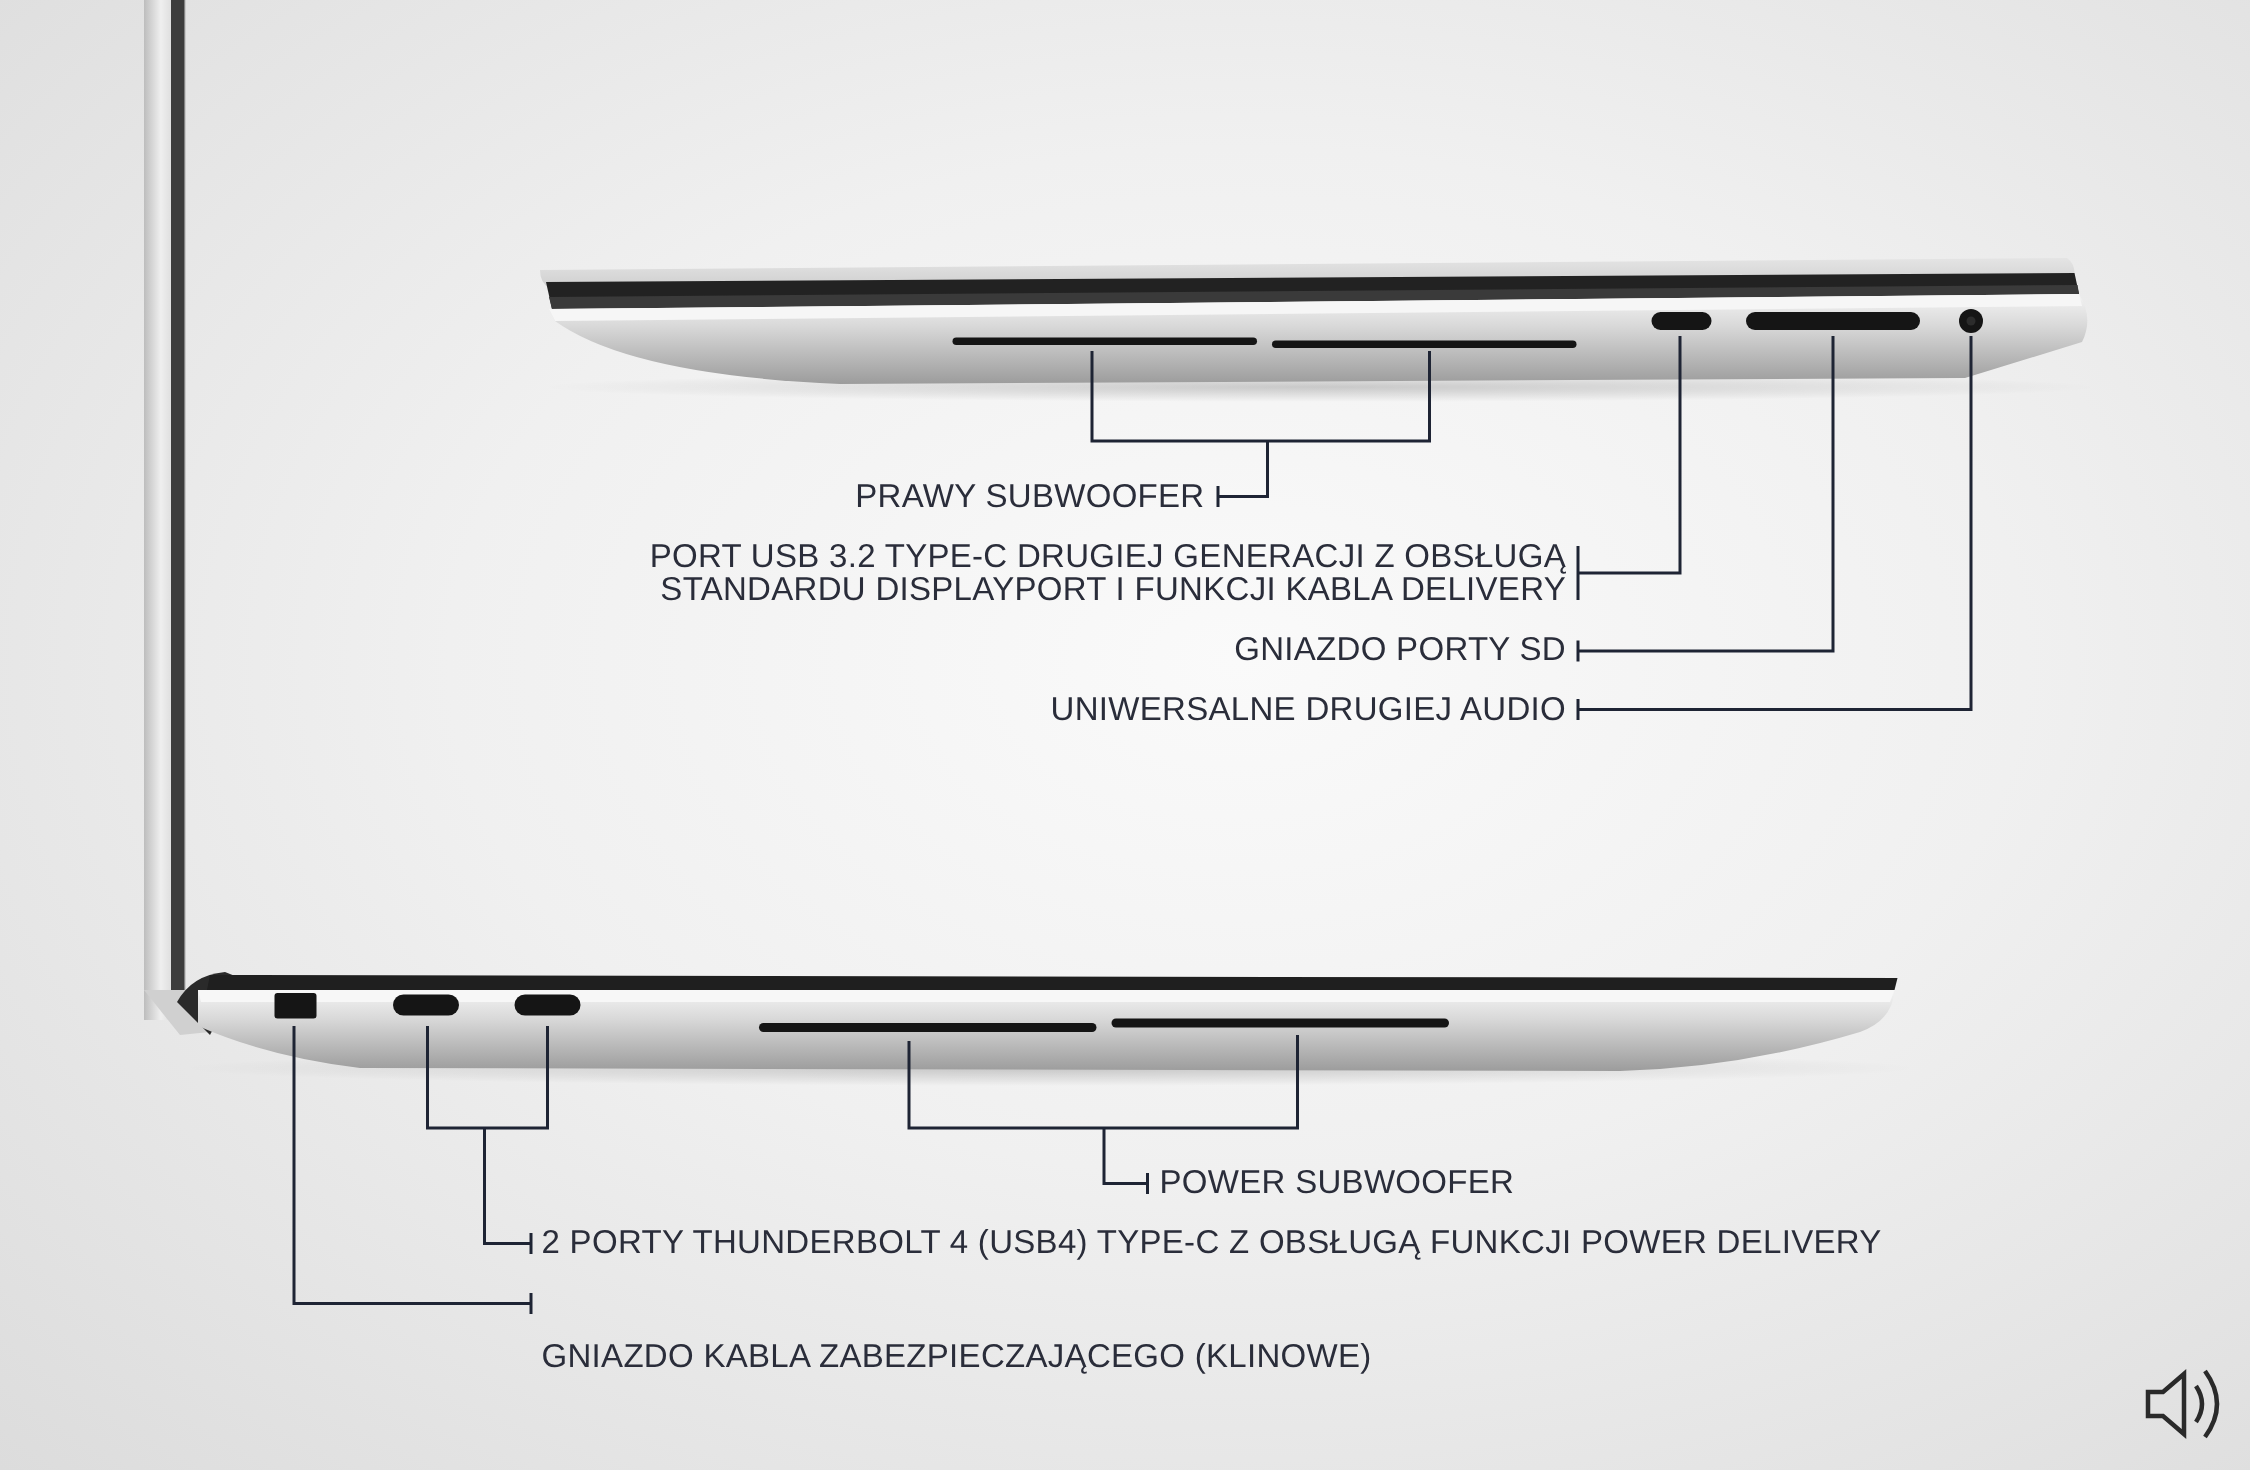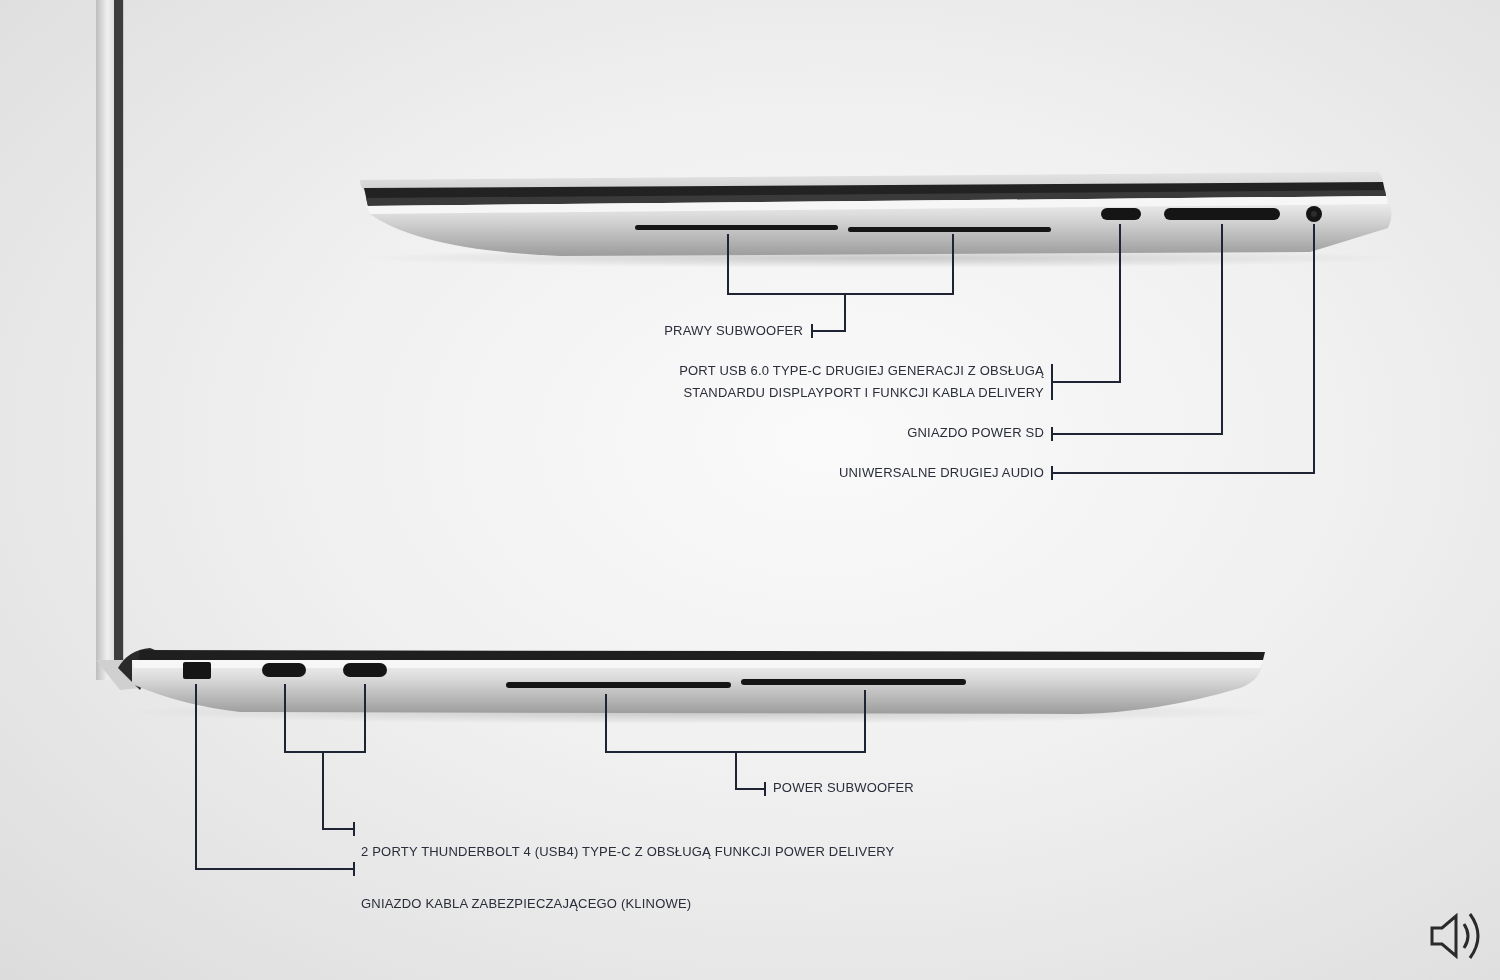--- a/index.html
+++ b/index.html
@@ -3,21 +3,21 @@
 <meta charset="utf-8">
 <style>
   html, body { margin:0; padding:0; }
   body {
     width:1500px; height:980px; overflow:hidden; position:relative;
     background: radial-gradient(ellipse at 55% 45%, #fafafa 0%, #f0f0f0 45%, #dcdcdc 100%);
     font-family: "Liberation Sans", sans-serif;
   }
   .abs { position:absolute; }
   .label {
-    position:absolute; color:#2a2d3a; font-size:13px; letter-spacing:0.2px;
+    position:absolute; color:#2a2d3a; font-size:22px; letter-spacing:0.2px;
     white-space:nowrap; line-height:22px;
   }
   .label.right { text-align:right; }
   .svg-layer { position:absolute; left:0; top:0; }
 </style>
 </head>
 <body>
 
 <svg class="svg-layer" width="1500" height="980" viewBox="0 0 1500 980">
   <defs>
@@ -111,27 +111,27 @@
     <path d="M285,684 L285,752 L365,752 L365,684"></path>
     <path d="M323,752 L323,829 L354,829"></path>
     <path d="M354,822 L354,836"></path>
 
     <path d="M196,684 L196,869 L354,869"></path>
     <path d="M354,862 L354,876"></path>
   </g>
 </svg>
 
 <div class="label right" style="right:697px; top:320px;">PRAWY SUBWOOFER</div>
-<div class="label right" style="right:456px; top:360px;">PORT USB 6.0 TYPE-C DRUGIEJ GENERACJI Z OBSŁUGĄ</div>
+<div class="label right" style="right:456px; top:360px;">PORT USB 3.2 TYPE-C DRUGIEJ GENERACJI Z OBSŁUGĄ</div>
 <div class="label right" style="right:456px; top:382px;">STANDARDU DISPLAYPORT I FUNKCJI KABLA DELIVERY</div>
-<div class="label right" style="right:456px; top:422px;">GNIAZDO POWER SD</div>
+<div class="label right" style="right:456px; top:422px;">GNIAZDO PORTY SD</div>
 <div class="label right" style="right:456px; top:462px;">UNIWERSALNE DRUGIEJ AUDIO</div>
 
 <div class="label" style="left:773px; top:777px;">POWER SUBWOOFER</div>
-<div class="label" style="left:361px; top:817px;margin-top:24px;">2 PORTY THUNDERBOLT 4 (USB4) TYPE-C Z OBSŁUGĄ FUNKCJI POWER DELIVERY</div>
+<div class="label" style="left:361px; top:817px;">2 PORTY THUNDERBOLT 4 (USB4) TYPE-C Z OBSŁUGĄ FUNKCJI POWER DELIVERY</div>
 <div class="label" style="left:361px; top:857px;margin-top:36px;">GNIAZDO KABLA ZABEZPIECZAJĄCEGO (KLINOWE)</div>
 
 <div class="abs" style="left:1426px; top:908px; width:60px; height:56px; cursor:pointer;">
   <svg width="60" height="56" viewBox="0 0 60 56">
     <path d="M6,20 L16,20 L30,8 L30,48 L16,36 L6,36 Z" fill="none" stroke="#2a2a2a" stroke-width="3" stroke-linejoin="miter"></path>
     <path d="M38,16 Q46,28 38,40" fill="none" stroke="#2a2a2a" stroke-width="3"></path>
     <path d="M44,6 Q60,28 44,50" fill="none" stroke="#2a2a2a" stroke-width="3"></path>
   </svg>
 </div>
 

